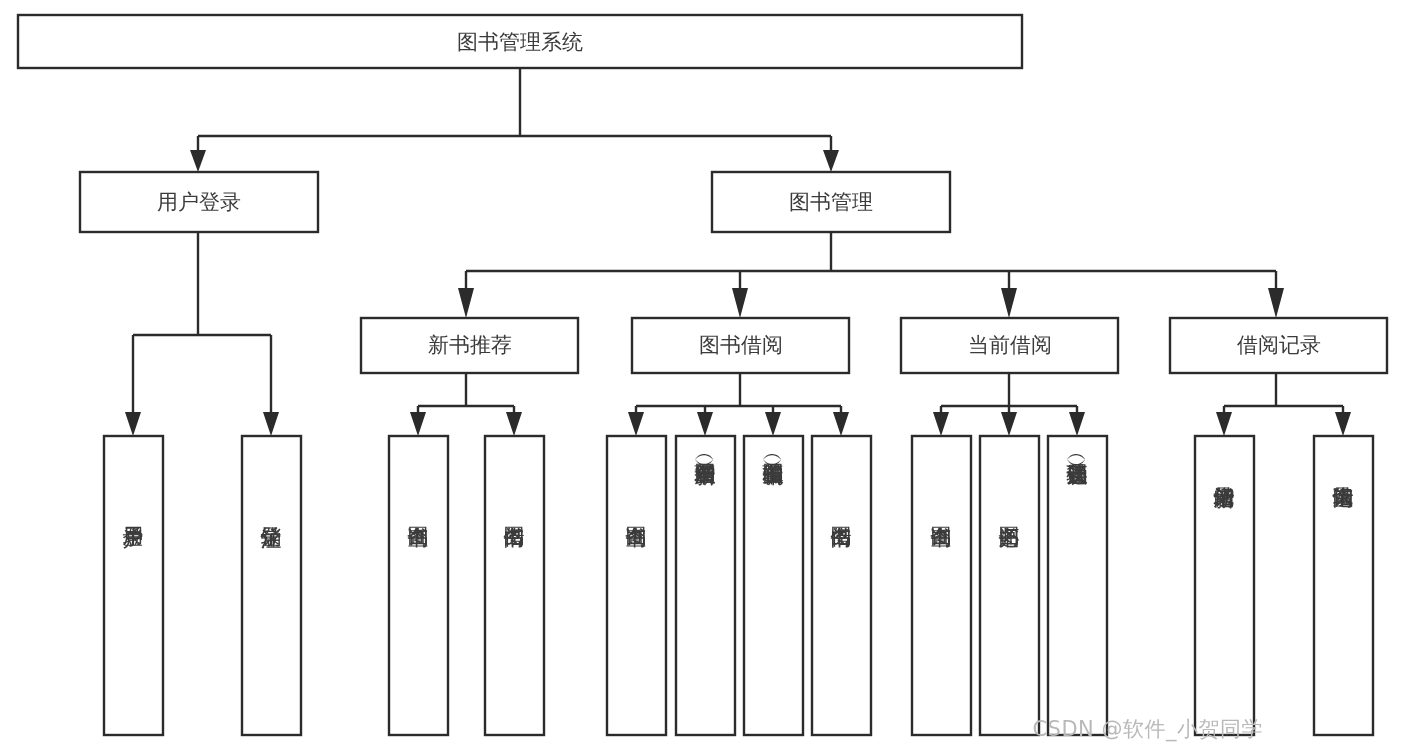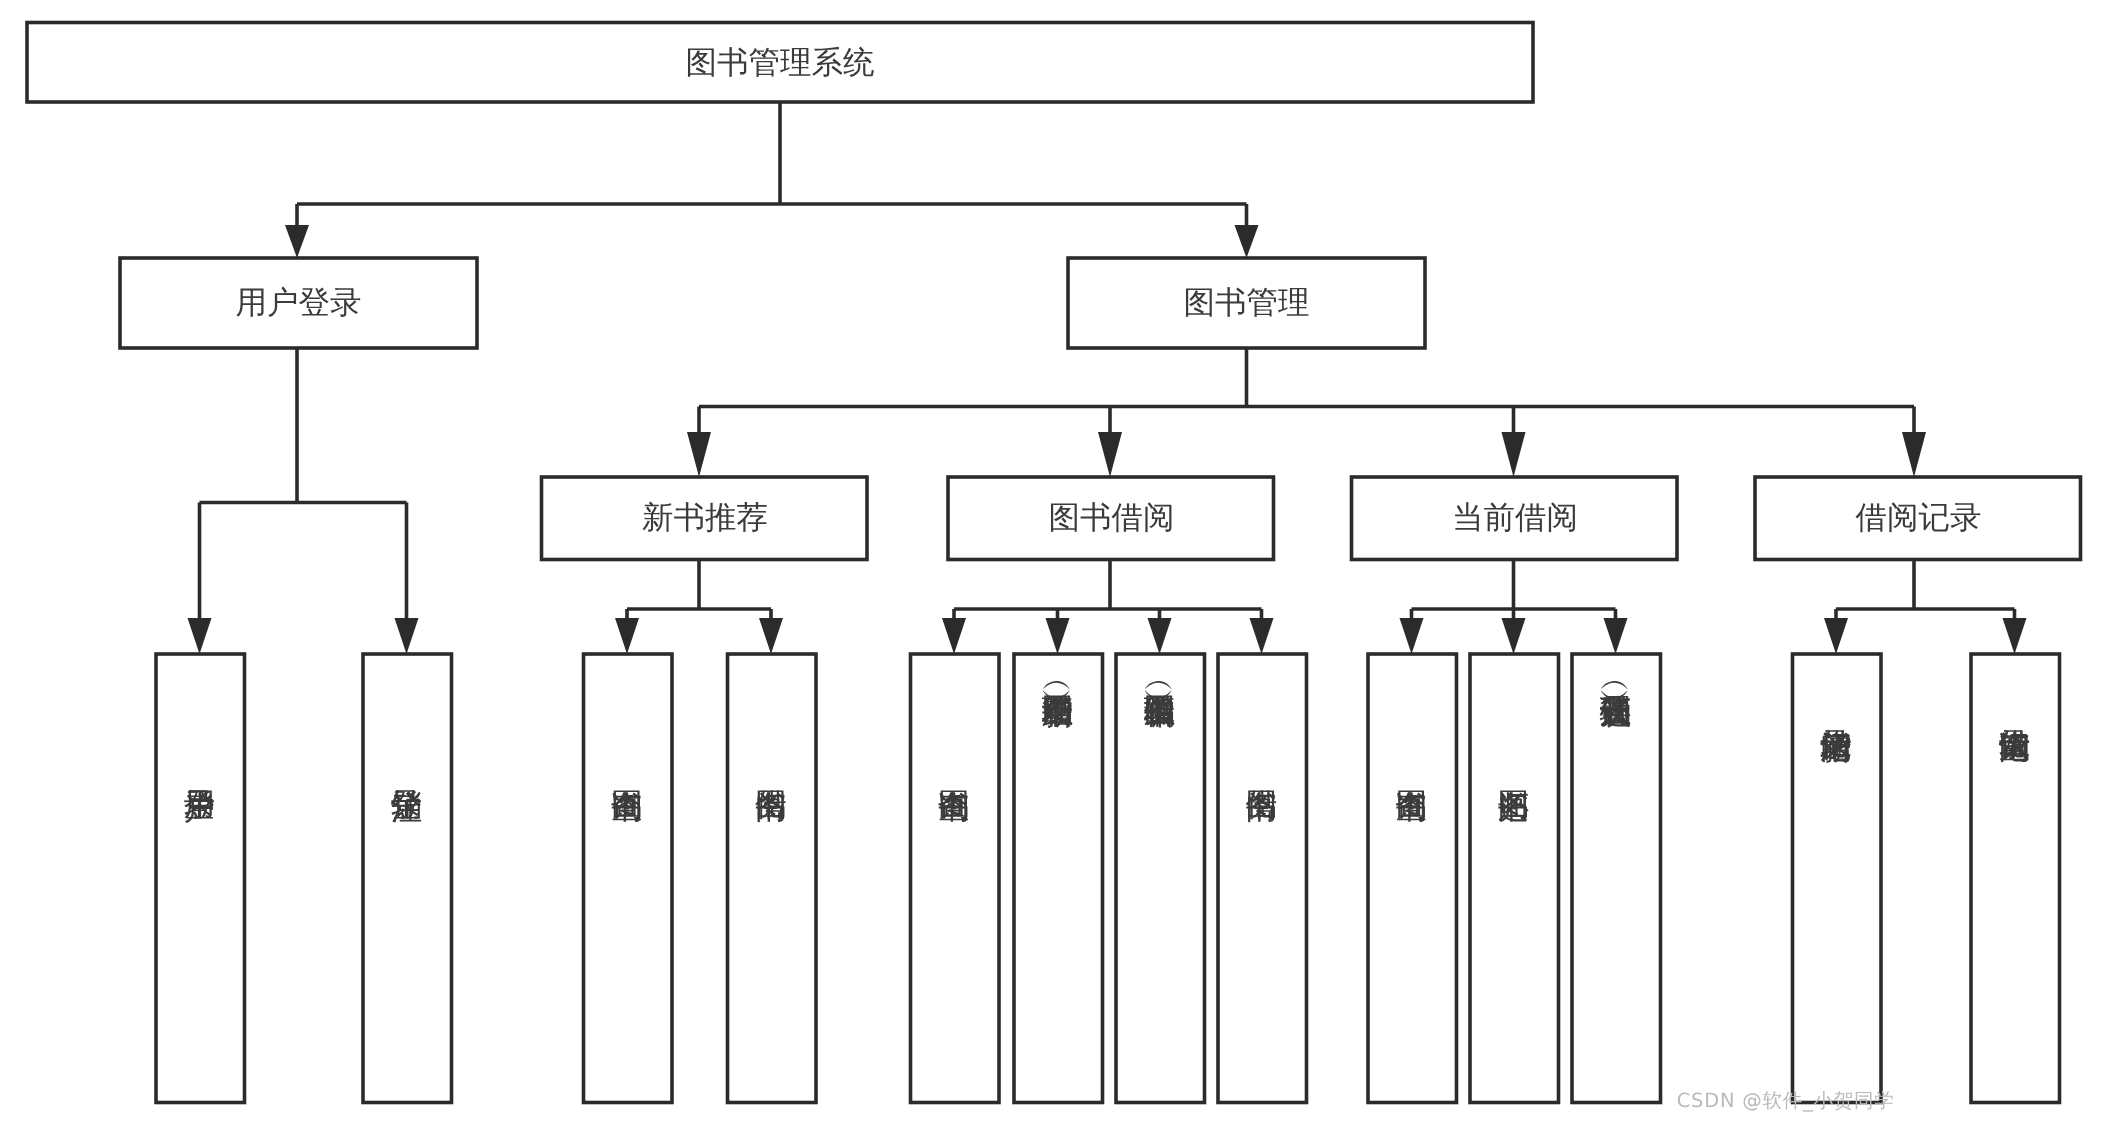--- a/index.html
+++ b/index.html
@@ -52,21 +52,21 @@
     fill: #3b3b3b;
     font-family: "DejaVu Sans", "Liberation Sans", sans-serif;
     font-size: 21px;
     text-anchor: middle;
   }
   .watermark {
     position: absolute;
     right: 8px;
     bottom: 4px;
     font-family: "DejaVu Sans", "Liberation Sans", sans-serif;
-    font-size: 13px;
+    font-size: 21px;
     color: #b9b9b9;
     letter-spacing: 0.5px;
     white-space: nowrap;
     user-select: none;
   }
 </style>
 </head>
 <body>
 
 <div id="diagram-root">

